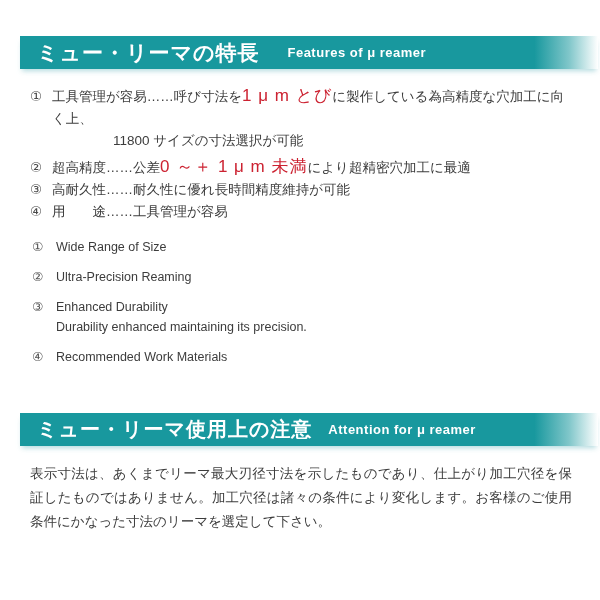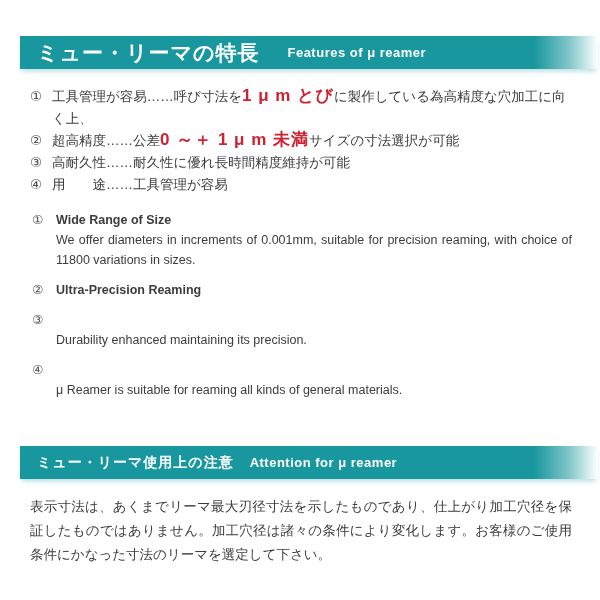--- a/index.html
+++ b/index.html
@@ -29,21 +29,21 @@
   .bar-1 { margin-top: 36px; }
   .bar-2 { margin-top: 46px; }
   .bar-jp {
     color: #ffffff;
     font-size: 21px;
     font-weight: bold;
     letter-spacing: 1px;
     padding-left: 17px;
     white-space: nowrap;
   }
-  .bar-2 .bar-jp { font-size: 14px; }
+  .bar-2 .bar-jp { font-size: 20px; }
   .bar-en {
     color: #ffffff;
     font-size: 13px;
     font-weight: bold;
     letter-spacing: 0.5px;
     padding-left: 28px;
     white-space: nowrap;
   }
   .bar-2 .bar-en { padding-left: 16px; }
 
@@ -54,39 +54,39 @@
     line-height: 22px;
   }
   .jp-item { display: flex; }
   .num {
     flex: 0 0 22px;
     color: #4a4a4a;
   }
   .jp-text { flex: 1; }
   .red-hl {
     color: #cc2231;
-    font-weight: bold;
+    font-weight: normal;
     font-size: 17px;
     line-height: 14px;
     letter-spacing: 1px;
   }
   .jp-line2 {
     margin: 0 0 5px 83px;
   }
 
   
   .en-items {
     margin: 14px 28px 0 32px;
     font-size: 12.5px;
     line-height: 20px;
   }
   .en-item { margin-bottom: 10px; }
   .en-head { display: flex; }
   .en-head .num { flex: 0 0 24px; color: #555555; }
-  .en-heading { font-weight: bold; }
+  .en-heading { font-weight: normal; }
   .en-body {
     margin-left: 24px;
     text-align: justify;
   }
 
   
   .paras {
     margin: 16px 28px 0 30px;
     font-size: 13.5px;
     line-height: 24px;
@@ -105,24 +105,25 @@
     <span class="bar-jp">ミュー・リーマの特長</span>
     <span class="bar-en">Features of μ reamer</span>
   </div>
 
   <div class="jp-items">
 
     <div class="jp-item">
       <span class="num">①</span>
       <span class="jp-text"><span>工具管理が容易……呼び寸法を</span><span class="red-hl">1 μ m とび</span><span>に製作している為高精度な穴加工に向く上、</span></span>
     </div>
+    <div class="jp-line2">11800 サイズの寸法選択が可能</div>
 
     <div class="jp-item">
       <span class="num">②</span>
-      <span class="jp-text"><span>超高精度……公差</span><span class="red-hl">0 ～＋ 1 μ m 未満</span><span>サイズの寸法選択が可能</span></span>
+      <span class="jp-text"><span>超高精度……公差</span><span class="red-hl">0 ～＋ 1 μ m 未満</span><span>により超精密穴加工に最適</span></span>
     </div>
 
     <div class="jp-item">
       <span class="num">③</span>
       <span class="jp-text"><span>高耐久性……耐久性に優れ長時間精度維持が可能</span></span>
     </div>
 
     <div class="jp-item">
       <span class="num">④</span>
       <span class="jp-text"><span>用　　途……工具管理が容易</span></span>
@@ -130,42 +131,42 @@
 
   </div>
 
   <div class="en-items">
 
     <div class="en-item">
       <div class="en-head">
         <span class="num">①</span>
         <span class="en-heading">Wide Range of Size</span>
       </div>
-      <div class="en-body">We offer diameters in increments of 0.001mm, suitable for precision reaming, with choice of 11800 variations in sizes.</div>
     </div>
 
     <div class="en-item">
       <div class="en-head">
         <span class="num">②</span>
         <span class="en-heading">Ultra-Precision Reaming</span>
       </div>
     </div>
 
     <div class="en-item">
       <div class="en-head">
         <span class="num">③</span>
+        <span class="en-heading">Enhanced Durability</span>
       </div>
       <div class="en-body">Durability enhanced maintaining its precision.</div>
     </div>
 
     <div class="en-item">
       <div class="en-head">
         <span class="num">④</span>
+        <span class="en-heading">Recommended Work Materials</span>
       </div>
-      <div class="en-body">μ Reamer is suitable for reaming all kinds of general materials.</div>
     </div>
 
   </div>
 
   <div class="bar bar-2">
     <span class="bar-jp">ミュー・リーマ使用上の注意</span>
     <span class="bar-en">Attention for μ reamer</span>
   </div>
 
   <div class="paras">

